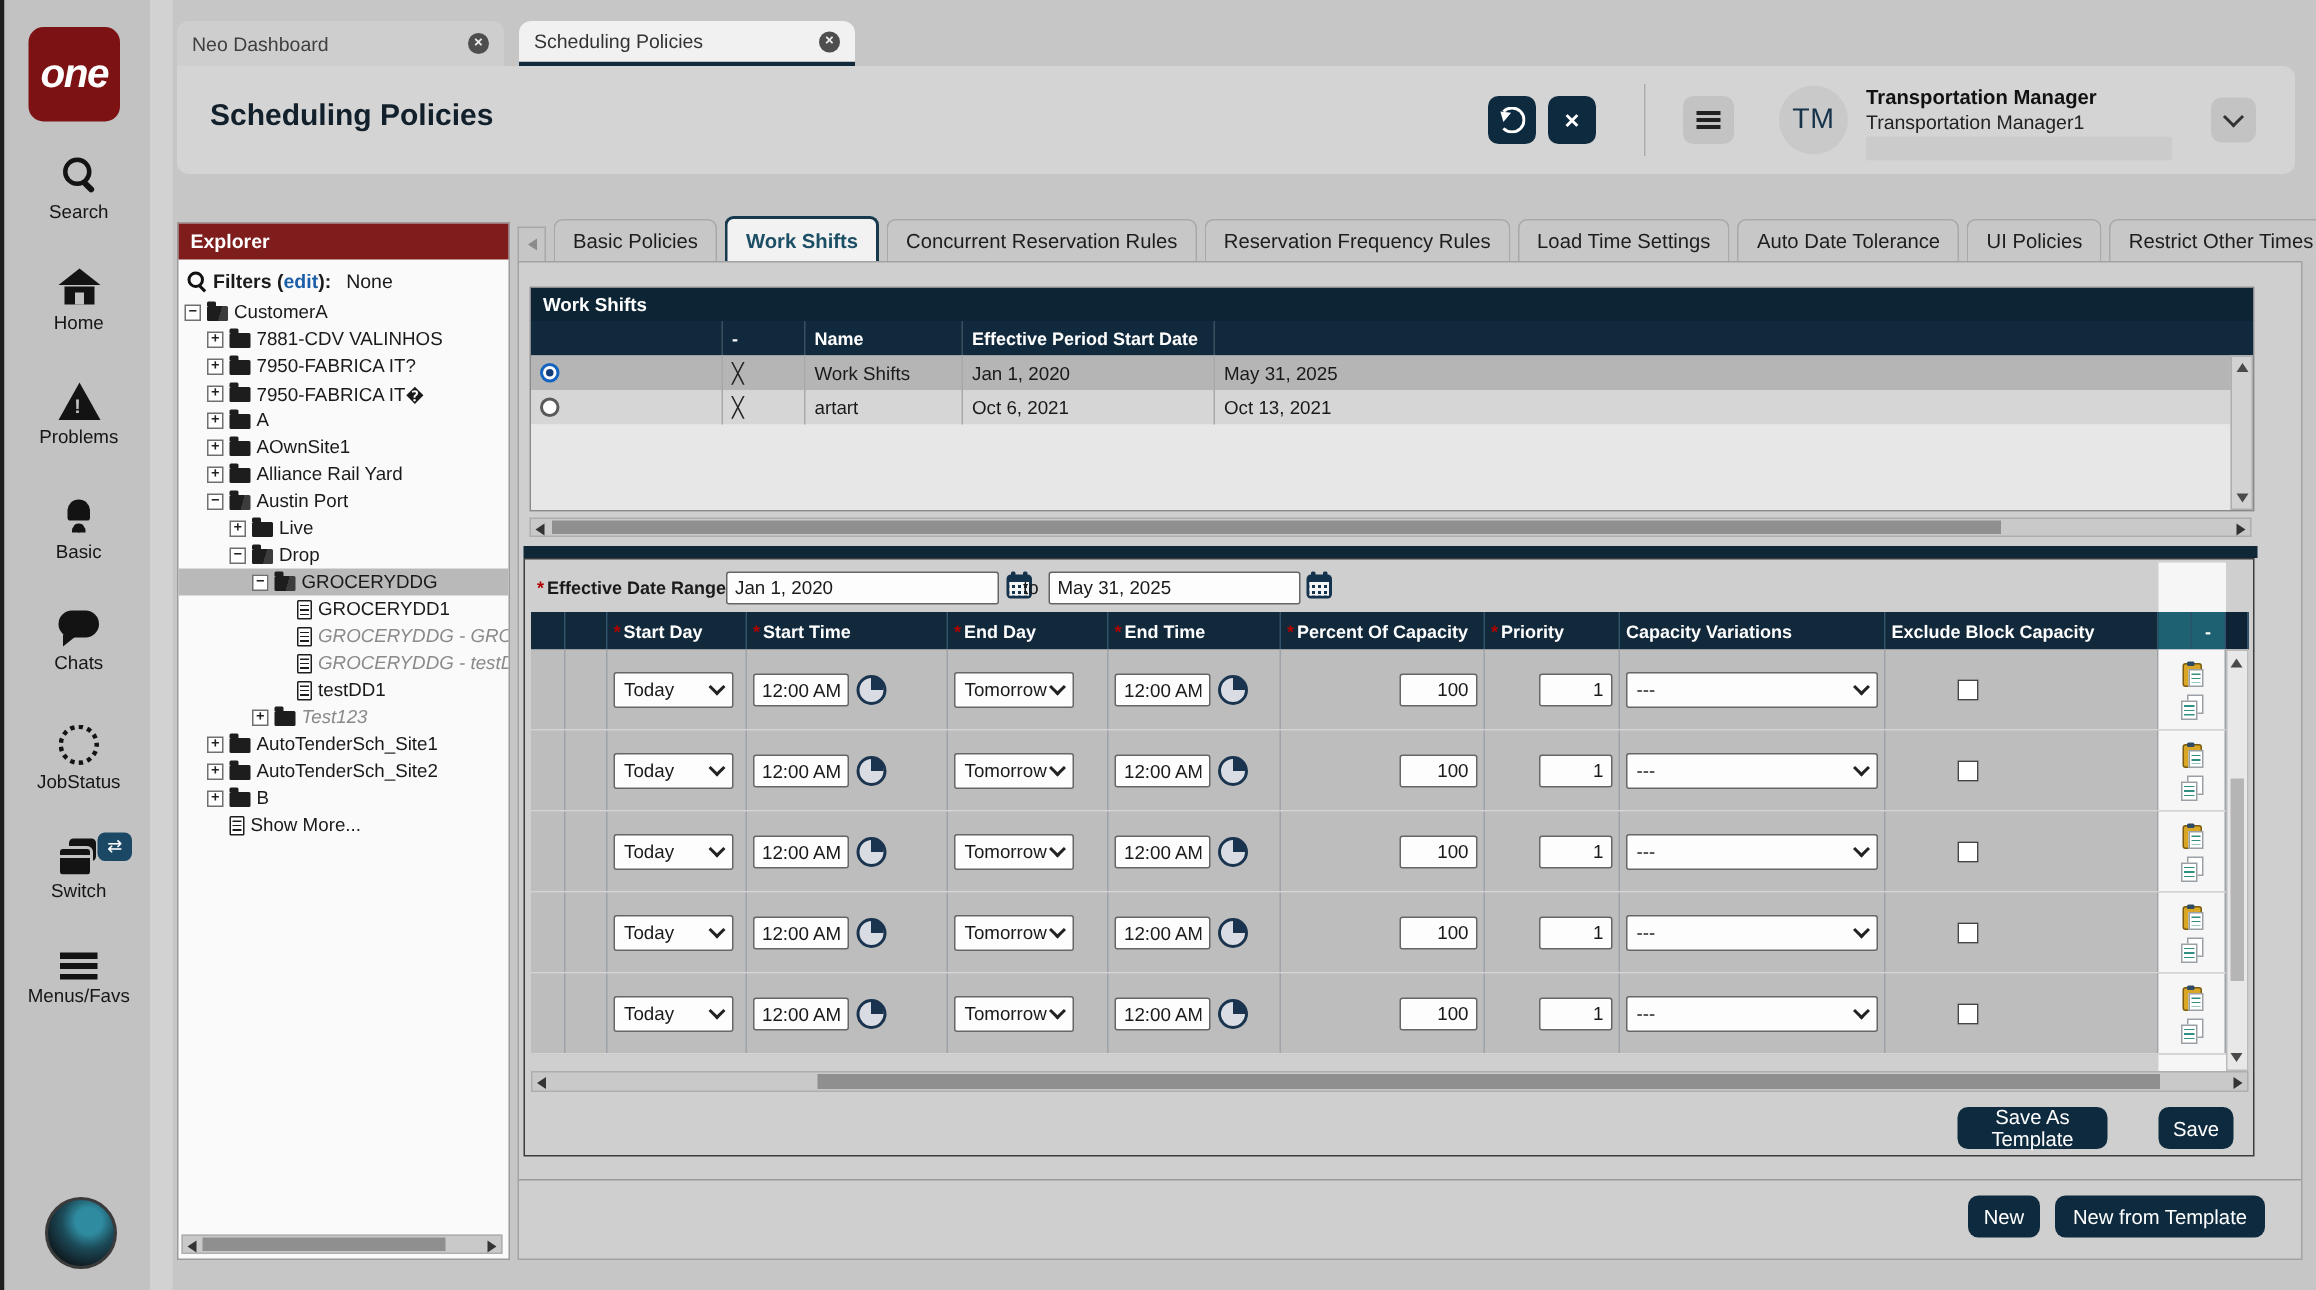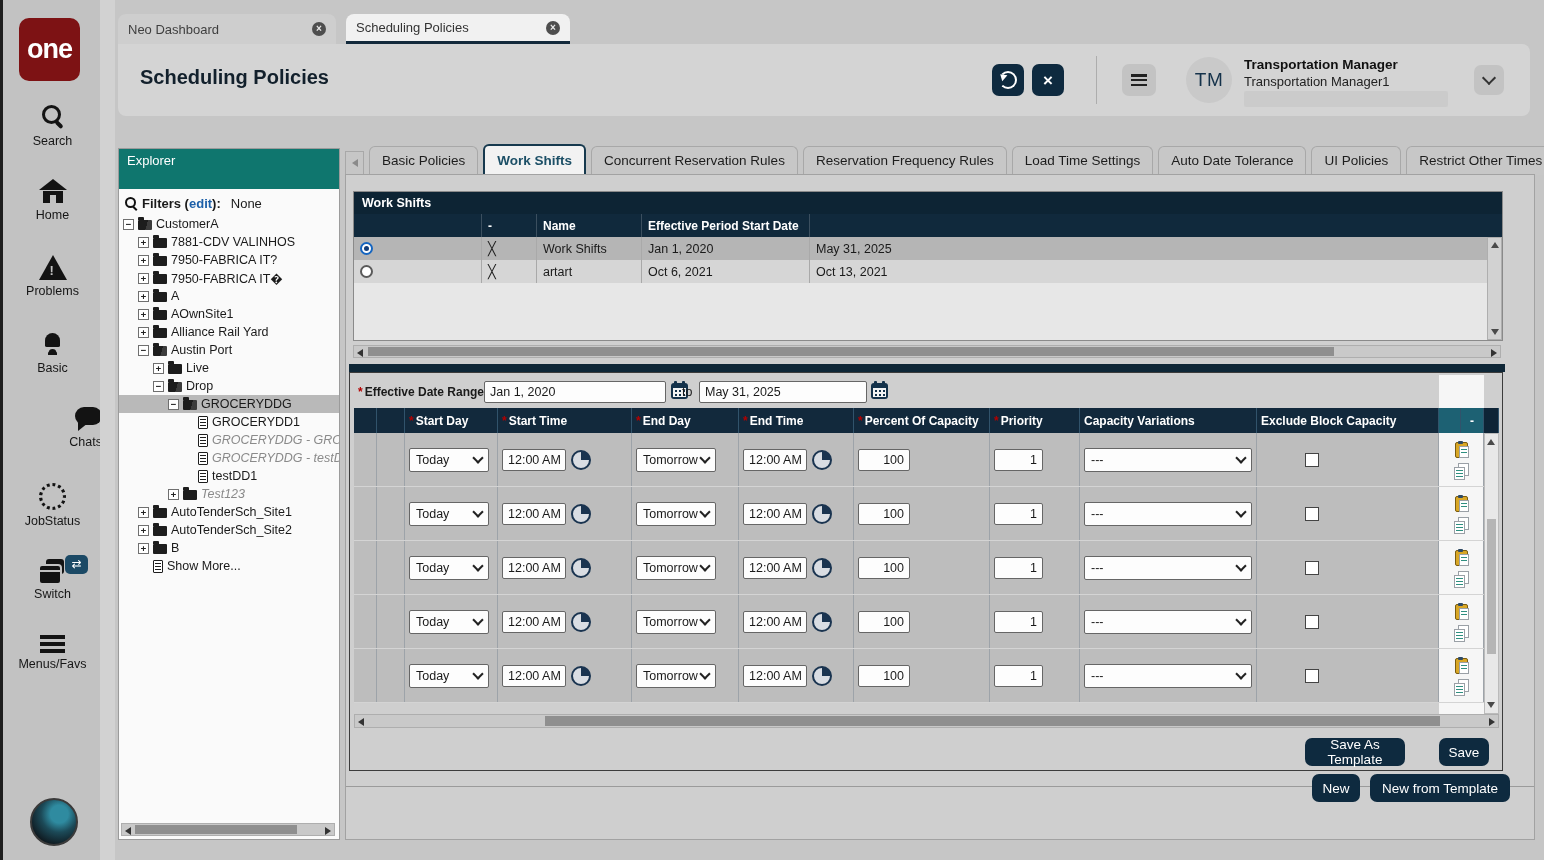--- a/index.html
+++ b/index.html
@@ -2,21 +2,21 @@
 <html><head>
 <meta charset="utf-8">
 <style>
   html,body{margin:0;padding:0;background:#9a9a9a;}
   .stage{position:relative;width:1544px;height:860px;background:#c6c6c6;font-family:"Liberation Sans",sans-serif;color:#1a1a1a;overflow:hidden;}
   
   .left-edge{position:absolute;left:0;top:0;width:3px;height:860px;background:#1e1e1e;}
   
   .sidebar{position:absolute;left:3px;top:0;width:97px;height:860px;background:#c2c2c2;}
   .side-strip{position:absolute;left:100px;top:0;width:15px;height:860px;background:#d2d2d2;}
-  .logo{position:absolute;left:16px;top:18px;width:61px;height:63px;background:#7d1214;border-radius:10px;display:flex;align-items:center;justify-content:center;color:#fff;font-size:27px;font-weight:bold;letter-spacing:-1px;}
+  .logo{position:absolute;left:16px;top:18px;width:61px;height:63px;background:#7d1214;border-radius:10px;display:flex;align-items:center;justify-content:center;color:#fff;font-size:27px;font-weight:bold;letter-spacing:-1px;font-style:italic;}
   .sb-item{position:absolute;left:0;width:99px;height:70px;text-align:center;cursor:pointer;}
   .sb-label{font-size:12.5px;color:#161616;margin-top:4px;}
   .sic{display:inline-block;vertical-align:bottom;}
   .ic-search-icon{position:relative;width:26px;height:27px;}
   .ic-search-icon::before{content:'';position:absolute;left:2px;top:2px;width:13px;height:13px;border:3.5px solid #131313;border-radius:50%;}
   .ic-search-icon::after{content:'';position:absolute;left:17px;top:17px;width:4px;height:9px;background:#131313;border-radius:2px;transform:rotate(-45deg);}
   .ic-home-icon{position:relative;width:28px;height:25px;}
   .ic-home-icon::before{content:'';position:absolute;left:0;top:0;width:0;height:0;border-left:14px solid transparent;border-right:14px solid transparent;border-bottom:11px solid #131313;}
   .ic-home-icon::after{content:'';position:absolute;left:4px;top:12px;width:20px;height:12px;background-color:#131313;background-image:linear-gradient(#c2c2c2,#c2c2c2);background-size:6px 8px;background-position:7px 4px;background-repeat:no-repeat;}
   .ic-warning-icon{position:relative;width:0;height:0;border-left:14px solid transparent;border-right:14px solid transparent;border-bottom:25px solid #131313;}
@@ -49,21 +49,21 @@
   .hdr-divider{position:absolute;left:978px;top:12px;width:1px;height:48px;background:#adadad;}
   .gbtn{position:absolute;background:#c3c3c3;border-radius:7px;display:flex;align-items:center;justify-content:center;cursor:pointer;}
   .ic-hamburger{width:16px;height:12px;background:linear-gradient(#222 0 2.5px,transparent 2.5px 4.8px,#222 4.8px 7.3px,transparent 7.3px 9.6px,#222 9.6px 12px);}
   .avatar{position:absolute;left:1068px;top:13px;width:46px;height:46px;border-radius:50%;background:#c9c9c9;display:flex;align-items:center;justify-content:center;font-size:19px;color:#15324a;letter-spacing:0.5px;}
   .u-role{position:absolute;left:1126px;top:13px;font-size:13.5px;font-weight:bold;color:#111;}
   .u-name{position:absolute;left:1126px;top:30px;font-size:13px;color:#222;}
   .u-redacted{position:absolute;left:1126px;top:47px;width:204px;height:16px;background:#cbcbcb;border-radius:2px;}
   .chev{width:8px;height:8px;border-right:2.5px solid #333;border-bottom:2.5px solid #333;transform:rotate(45deg);margin-top:-4px;}
   
   .explorer{position:absolute;left:118px;top:148px;width:222px;height:692px;background:#fafafa;border:1px solid #9b9b9b;box-sizing:border-box;}
-  .exp-hdr{height:40px;background:#0f766e;color:#fff;font-size:13px;font-weight:normal;line-height:24px;padding-left:8px;}
+  .exp-hdr{height:24px;background:#7f1d1d;color:#fff;font-size:13px;font-weight:bold;line-height:24px;padding-left:8px;}
   .filters{padding:7px 6px 4px 6px;font-size:13px;display:flex;align-items:center;gap:4px;}
   .ic-filter-search{position:relative;width:13px;height:13px;display:inline-block;}
   .ic-filter-search::before{content:'';position:absolute;left:0;top:0;width:7px;height:7px;border:2px solid #111;border-radius:50%;}
   .ic-filter-search::after{content:'';position:absolute;left:9px;top:9px;width:2px;height:5px;background:#111;transform:rotate(-45deg);}
   .flink{color:#1c5fa8;font-weight:bold;cursor:pointer;}
   .titem{display:flex;align-items:center;gap:4px;height:18px;font-size:12.5px;cursor:pointer;white-space:nowrap;overflow:hidden;}
   .titem.sel{background:#b9b9b9;}
   .exp{width:11px;height:11px;box-sizing:border-box;border:1px solid #6f6f6f;background:#fff;font:bold 9px/9px "DejaVu Sans Mono",monospace;text-align:center;color:#222;flex:none;cursor:pointer;}
   .exp-sp{width:11px;flex:none;}
   .folder{width:14px;height:10px;background:#1d1d1d;border-radius:1px;position:relative;flex:none;margin-top:2px;}
@@ -122,55 +122,55 @@
   .gcell{display:flex;align-items:center;box-sizing:border-box;border-right:1px solid rgba(140,150,160,0.55);overflow:hidden;padding:0 4px;}
   .grid-hdr .gcell{border-right:1px solid #31536b;}
   .gA{width:23px;padding:0;}.gB{width:28px;padding:0;}
   .g0{width:93px;}.g1{width:134px;}.g2{width:107px;}.g3{width:115px;}.g4{width:136px;}.g5{width:90px;}.g6{width:177px;}.g7{width:182px;}
   .gI1{width:22px;background:#1d6173;}.gI2{width:23px;background:#1d6173;justify-content:center;}.gSC{width:15px;background:#0e2436;border-right:none;}
   .gIC{width:45px;background:#f6f6f6;flex-direction:column;justify-content:center;gap:5px;border-right:none;}
   .grows{position:absolute;left:4px;top:60px;width:1145px;}
   .grow{display:flex;height:53px;background:#bdbdbd;border-bottom:1px solid #d4d4d4;}
   .grow .gcell{border-right:1px solid #9da3a9;}
   .grow .g7{justify-content:flex-start;padding-left:48px;}
-  .grow .g4,.grow .g5{justify-content:flex-start;}
+  .grow .g4,.grow .g5{justify-content:flex-end;}
   .fsel{background:#fdfdfd;border:1px solid #666;height:24px;display:flex;align-items:center;justify-content:space-between;padding:0 6px;font-size:12.5px;border-radius:2px;box-sizing:border-box;cursor:pointer;}
   .fsel .chev{width:6px;height:6px;border-right:2px solid #222;border-bottom:2px solid #222;margin-top:-3px;}
   .ic-clock{width:16px;height:16px;border-radius:50%;border:2px solid #1a3450;background:conic-gradient(#1a3450 0 90deg,#d9dde3 90deg 360deg);margin-left:5px;cursor:pointer;flex:none;}
   .cb{width:12px;height:12px;background:#fff;border:1px solid #444;cursor:pointer;flex:none;}
   .ic-paste{position:relative;width:15px;height:17px;display:inline-block;cursor:pointer;}
   .ic-paste .bd{position:absolute;left:1px;top:1px;width:11px;height:14px;background:#d9a725;border:1px solid #7a5c10;border-radius:2px;}
   .ic-paste .bd::before{content:'';position:absolute;left:2px;top:-2px;width:5px;height:3px;background:#2f4a63;border-radius:1px;}
   .ic-paste .dc{position:absolute;right:0;bottom:0;width:8px;height:10px;background:#fff;border:1px solid #9aa0a6;}
   .ic-paste .dc::after{content:'';position:absolute;left:1px;right:1px;top:2px;height:6px;background:repeating-linear-gradient(to bottom,#2f8f80 0 1px,transparent 1px 3px);}
   .ic-copy{position:relative;width:15px;height:16px;display:inline-block;cursor:pointer;}
   .ic-copy .b{position:absolute;left:4px;top:0;width:9px;height:11px;background:#fff;border:1px solid #9aa0a6;}
   .ic-copy .f{position:absolute;left:0;top:4px;width:9px;height:11px;background:#fff;border:1px solid #9aa0a6;}
   .ic-copy .f::after{content:'';position:absolute;left:1px;right:1px;top:2px;height:7px;background:repeating-linear-gradient(to bottom,#2f8f80 0 1px,transparent 1px 3px);}
   .gvscroll{position:absolute;left:1134px;top:60px;width:15px;height:281px;background:#e8e8e8;border:1px solid #bbb;box-sizing:border-box;}
   .dp-btn{position:absolute;height:28px;font-size:13.5px;}
   .divider{position:absolute;left:0px;top:611px;width:1188px;height:1px;background:#9b9b9b;}
-  .ft-btn{position:absolute;top:599px;height:28px;font-size:13.5px;}
+  .ft-btn{position:absolute;top:622px;height:28px;font-size:13.5px;}
 </style>
 </head>
 <body>
 
 <div class="stage">
   <div class="left-edge"></div>
 
   <aside class="sidebar">
     <div class="logo">
         <span>one</span>
       </div>
     <nav>
         <div class="sb-item" style="top: 103px;"><span class="sic ic-search-icon"></span><div class="sb-label">Search</div></div>
         <div class="sb-item" style="top: 179px;"><span class="sic ic-home-icon"></span><div class="sb-label">Home</div></div>
         <div class="sb-item" style="top: 255px;"><span class="sic ic-warning-icon"></span><div class="sb-label">Problems</div></div>
         <div class="sb-item" style="top: 331px;"><span class="sic ic-bell-icon"></span><div class="sb-label">Basic</div></div>
-        <div class="sb-item" style="top: 407px; text-align: right;"><span class="sic ic-chat-icon"></span><div class="sb-label">Chats</div></div>
+        <div class="sb-item" style="top: 407px;"><span class="sic ic-chat-icon"></span><div class="sb-label">Chats</div></div>
         <div class="sb-item" style="top: 483px;"><span class="sic ic-spinner-icon"></span><div class="sb-label">JobStatus</div></div>
         <div class="sb-item" style="top: 559px;"><span class="sic ic-switch-icon"></span><span class="sw-badge">⇄</span><div class="sb-label">Switch</div></div>
         <div class="sb-item" style="top: 635px;"><span class="sic ic-menu-icon"></span><div class="sb-label">Menus/Favs</div></div>
       </nav>
     <div class="bot-avatar"></div>
   </aside>
   <div class="side-strip"></div>
 
   <div class="btab inactive">
     <span>Neo Dashboard</span>

